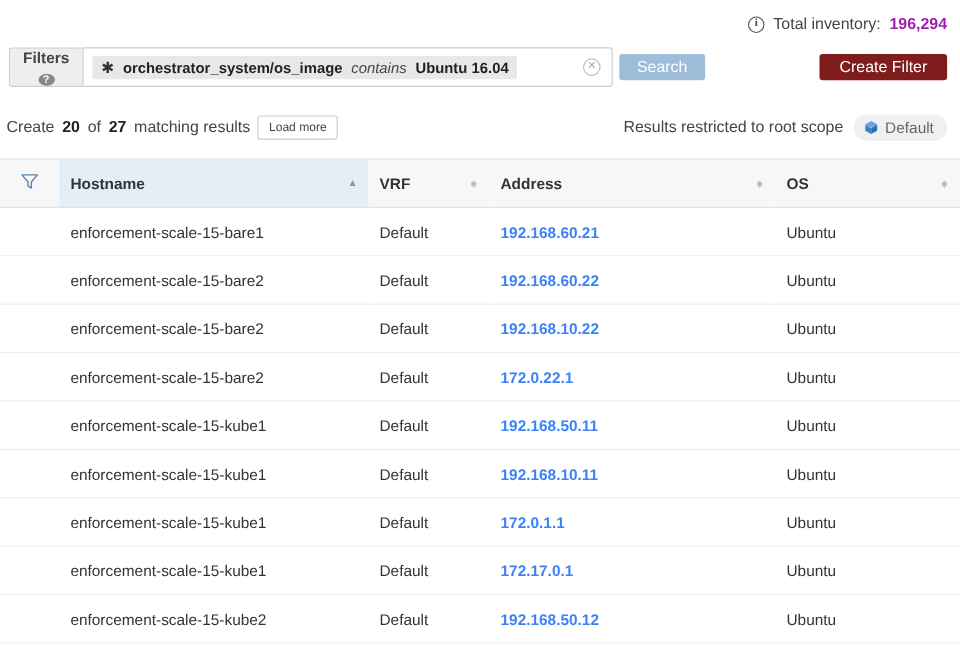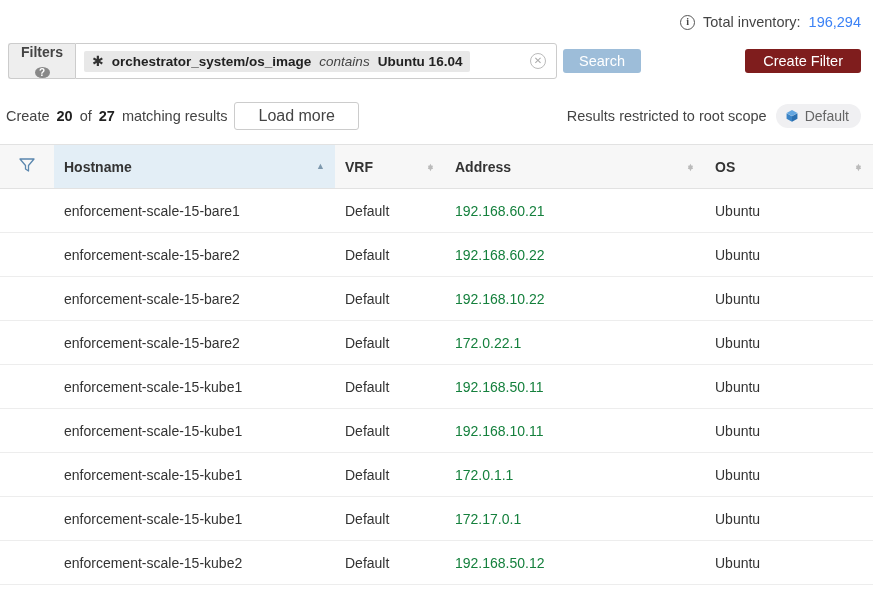--- a/index.html
+++ b/index.html
@@ -35,21 +35,21 @@
     border-radius: 50%;
     display: inline-flex;
     align-items: center;
     justify-content: center;
     font-size: 10px;
     font-weight: bold;
     color: #444;
     font-family: "Liberation Serif", serif;
     line-height: 1;
   }
-  .inv-count { font-weight: normal; color: #3b82f6; }
+  .inv-count { font-weight: bold; color: #a21caf; }
 
   
   .filter-row {
     display: flex;
     align-items: center;
     padding: 0 12px 0 8px;
     margin-top: 2px;
     height: 46px;
   }
   .input-group {
@@ -151,23 +151,23 @@
     color: #444;
     display: flex;
     align-items: center;
     gap: 7px;
   }
   .showing b { color: #222; }
   .load-more {
     border: 1px solid #cccccc;
     background: #ffffff;
     border-radius: 3px;
-    font-size: 16px;
+    font-size: 11px;
     color: #444;
-    padding: 4px 23px;
+    padding: 4px 9px;
     font-family: "Liberation Sans", sans-serif;
     cursor: pointer;
   }
   .scope-wrap {
     margin-left: auto;
     display: flex;
     align-items: center;
     gap: 9px;
     font-size: 14.5px;
     color: #444;
@@ -223,21 +223,21 @@
   tbody td {
     border-bottom: 1px solid #ededed;
     height: 44px;
     font-size: 14px;
     color: #333;
     padding: 0 10px;
     vertical-align: middle;
     background: #ffffff;
   }
   td.gutter { width: 54px; }
-  td.addr a { color: #15803d; text-decoration: none; }
+  td.addr a { color: #3b82f6; text-decoration: none; font-weight: bold; }
 </style>
 </head>
 <body>
 
 <div class="topbar">
   <div class="inv-wrap">
     <span class="icon-circle">i</span>
     <span>Total inventory:</span>
     <span class="inv-count">196,294</span>
   </div>

